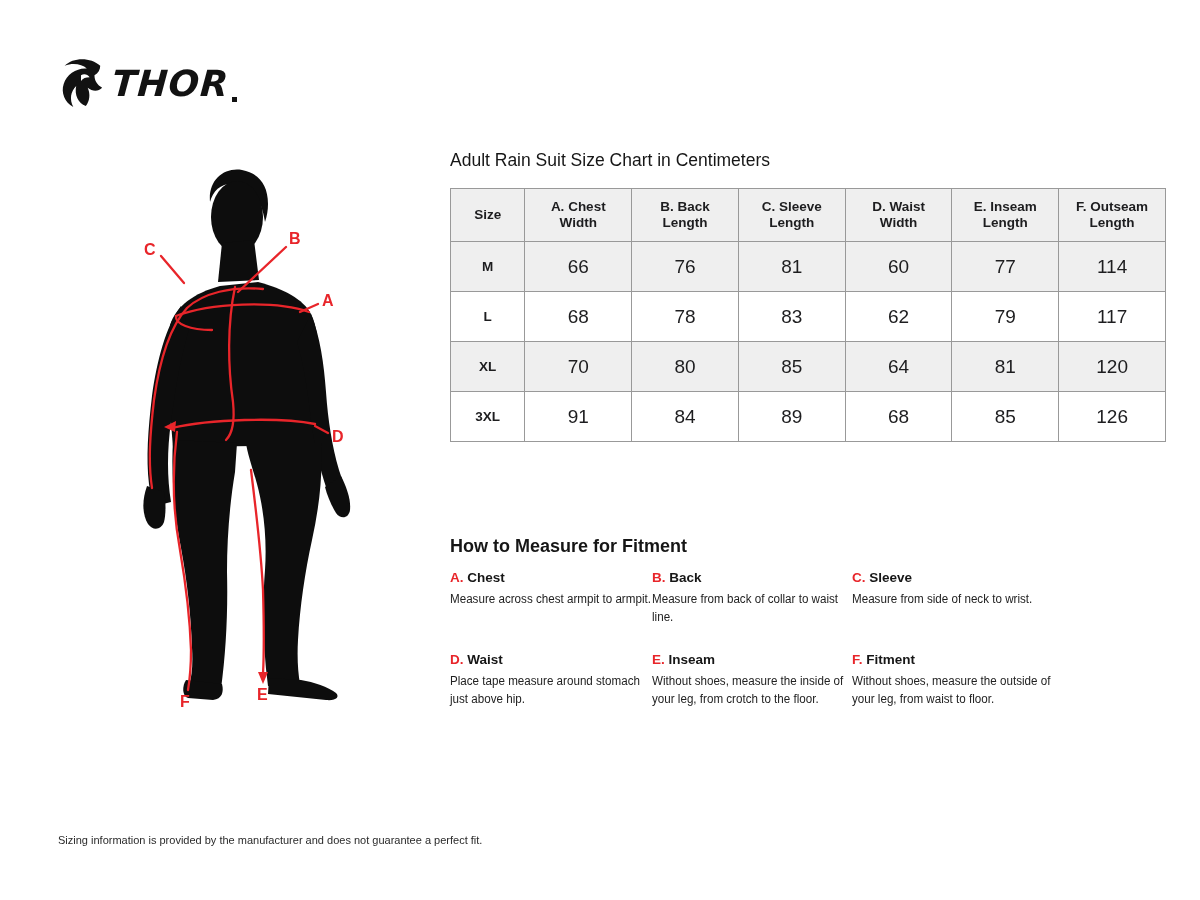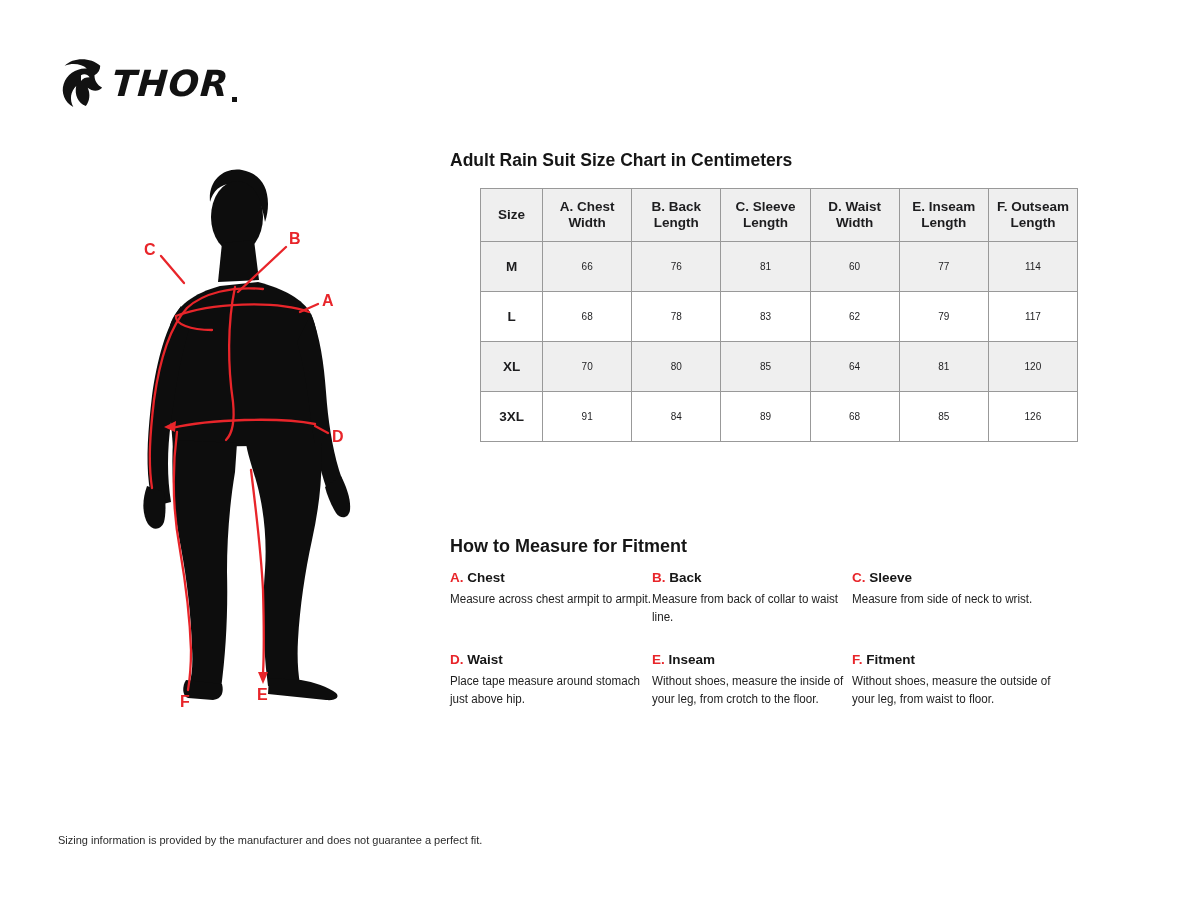--- a/index.html
+++ b/index.html
@@ -19,29 +19,29 @@
   
   .figure-wrap { left:60px; top:140px; width:360px; height:580px; }
   .figure-wrap svg { width:100%; height:100%; }
   .silhouette { fill:#0d0d0d; }
   .red-line { fill:none; stroke:#e8252a; stroke-width:2.3; stroke-linecap:round; }
   .red-fill { fill:#e8252a; }
   .fig-label { font-family:"Liberation Sans", sans-serif; font-weight:bold;
                font-size:16px; fill:#e8252a; }
 
   
-  .chart-title { left:450px; top:150px; font-size:17.5px; font-weight:bold; color:#161616; }
+  .chart-title { left:450px; top:150px; font-size:17.5px; font-weight:normal; color:#161616; }
   .size-table-wrap { left:450px; top:188px; }
-  table { border-collapse:collapse; table-layout:fixed; width:598px;margin-left:30px; }
+  table { border-collapse:collapse; table-layout:fixed; width:716px; }
   th, td { border:1px solid #999999; text-align:center; vertical-align:middle; }
   col.c-size { width:62px; }
   col.c-val  { width:89px; }
   thead th { background:#efefef; font-size:13.5px; font-weight:bold; height:53px; color:#1d1d1f; }
   thead th span { display:block; line-height:16px; }
-  tbody td { height:50px; font-size:10px; }
+  tbody td { height:50px; font-size:19px; }
   tbody tr:nth-child(odd) { background:#efefef; }
   td.size-cell { font-weight:bold; font-size:13.5px; }
 
   
   .measure-title { left:450px; top:536px; font-size:18px; font-weight:bold; color:#161616; }
   .measure-grid { left:450px; top:570px; width:620px; display:grid;
                   grid-template-columns:202px 200px 200px; row-gap:26px; align-items:start; }
   .measure-item h4 { font-size:13.5px; font-weight:bold; color:#161616; margin-bottom:5px; }
   .measure-item h4 .letter { color:#e8252a; }
   .measure-item p { font-size:12.5px; line-height:18px; color:#222;

